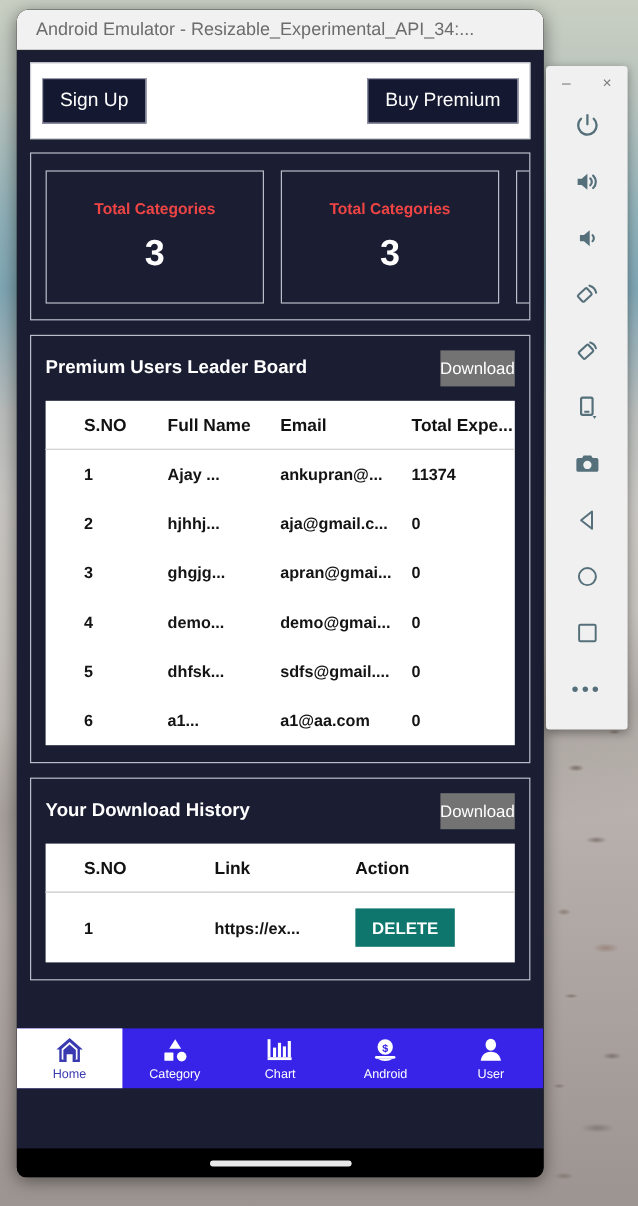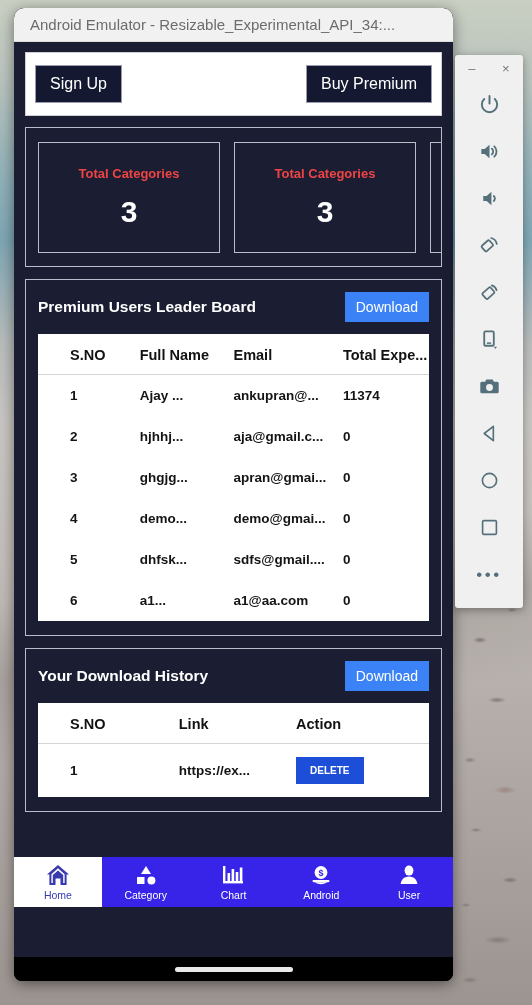--- a/index.html
+++ b/index.html
@@ -185,25 +185,25 @@
     margin: 12px 11px 0 11px;
     border: 1.5px solid #b9bcc9;
     padding: 12px 12px 14px 12px;
   }
   .panel-header {
     display: flex; align-items: center; justify-content: space-between;
     margin-bottom: 12px;
   }
   .panel-title { color: #ffffff; font-size: 15.5px; font-weight: bold; }
   .download-btn {
-    background: #3b82f6;
+    background: #737373;
     color: #ffffff;
     border: none;
     font-size: 14px;
-    padding: 8px 11px;
+    padding: 8px 0;
     cursor: pointer;
     font-family: "Liberation Sans", sans-serif;
     line-height: 1;
     text-align: center;
   }
 
   .data-table {
     background: #ffffff;
     width: 100%;
     border-collapse: collapse;
@@ -220,22 +220,22 @@
   .data-table td {
     font-size: 13.5px;
     font-weight: bold;
     color: #141414;
     padding: 13px 0;
     white-space: nowrap;
     overflow: hidden;
   }
   .data-table .cell-pad { padding-left: 32px; }
   .delete-btn {
-    background: #1d4ed8; color: #ffffff; border: none;
-    font-weight: bold; font-size: 10px;
+    background: #0f766e; color: #ffffff; border: none;
+    font-weight: bold; font-size: 14px;
     padding: 8px 14px; cursor: pointer;
     font-family: "Liberation Sans", sans-serif;
   }
 
   
   #bottom-nav {
     position: absolute;
     left: 0; bottom: 0;
     width: 439px; height: 50px;
     display: flex;

